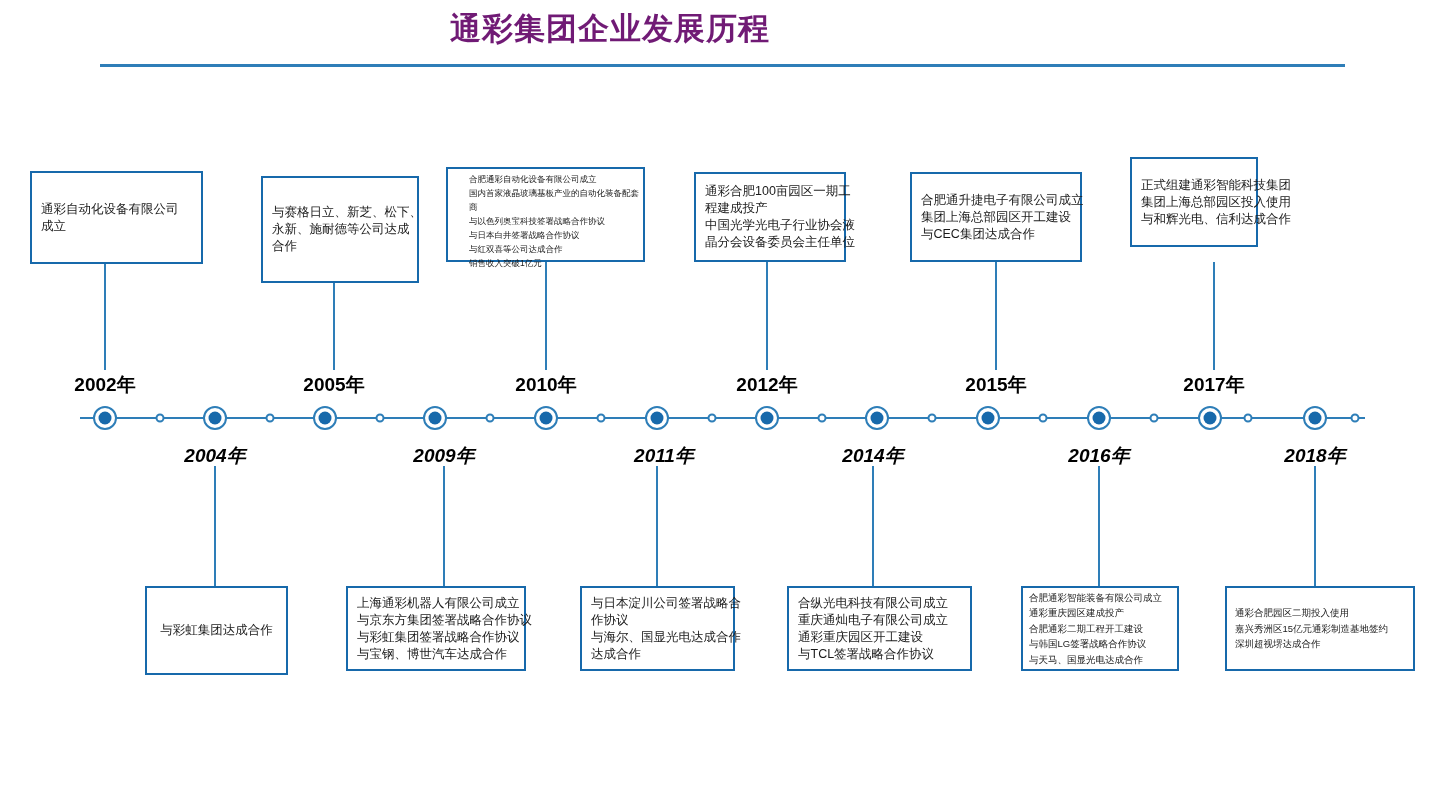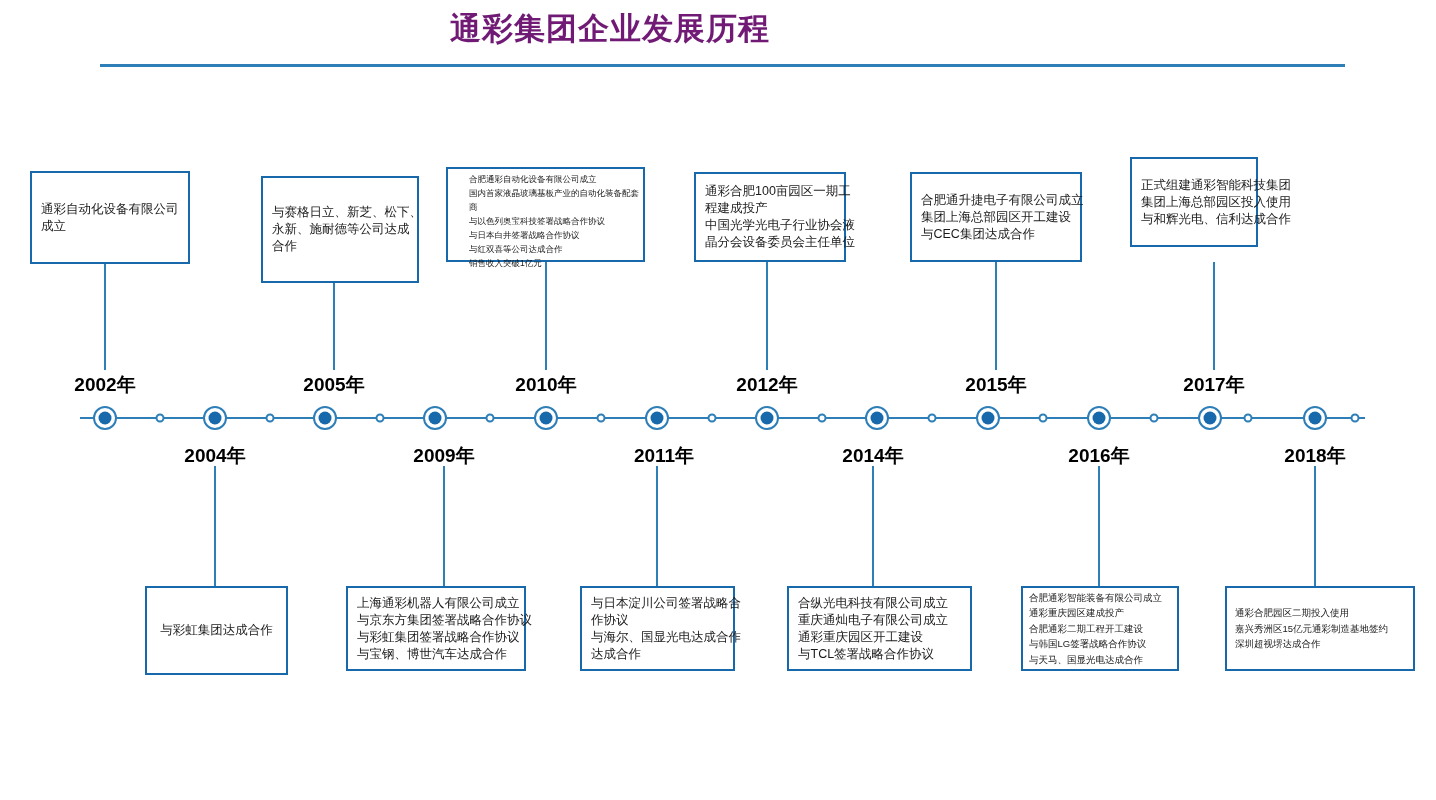--- a/index.html
+++ b/index.html
@@ -83,21 +83,21 @@
   
   .year-label {
     position: absolute;
     font-size: 19px;
     font-weight: bold;
     color: #000000;
     white-space: nowrap;
     transform: translateX(-50%);
   }
   .year-above { top: 372px; }
-  .year-below { top: 443px; }
+  .year-below { top: 443px; font-style: italic; }
 
   
   .stem {
     position: absolute;
     width: 2px;
     background: #2e7eb8;
     transform: translateX(-50%);
   }
 
   
@@ -179,21 +179,21 @@
 <div class="stem" style="left:996px;  top:262px; height:108px"></div>
 <div class="stem" style="left:1214px; top:262px; height:108px"></div>
 
 <div class="stem" style="left:215px;  top:466px; height:120px"></div>
 <div class="stem" style="left:444px;  top:466px; height:120px"></div>
 <div class="stem" style="left:657px;  top:466px; height:120px"></div>
 <div class="stem" style="left:873px;  top:466px; height:120px"></div>
 <div class="stem" style="left:1099px; top:466px; height:120px"></div>
 <div class="stem" style="left:1315px; top:466px; height:120px"></div>
 
-<div class="event-box box-size-s" style="left:30px; top:171px; width:160px; height:93px">
+<div class="event-box box-size-s" style="left:30px; top:171px; width:173px; height:93px">
   <div class="line">通彩自动化设备有限公司</div>
   <div class="line">成立</div>
 </div>
 
 <div class="event-box box-size-s" style="left:261px; top:176px; width:158px; height:107px">
   <div class="line">与赛格日立、新芝、松下、</div>
   <div class="line">永新、施耐德等公司达成</div>
   <div class="line">合作</div>
 </div>
 

